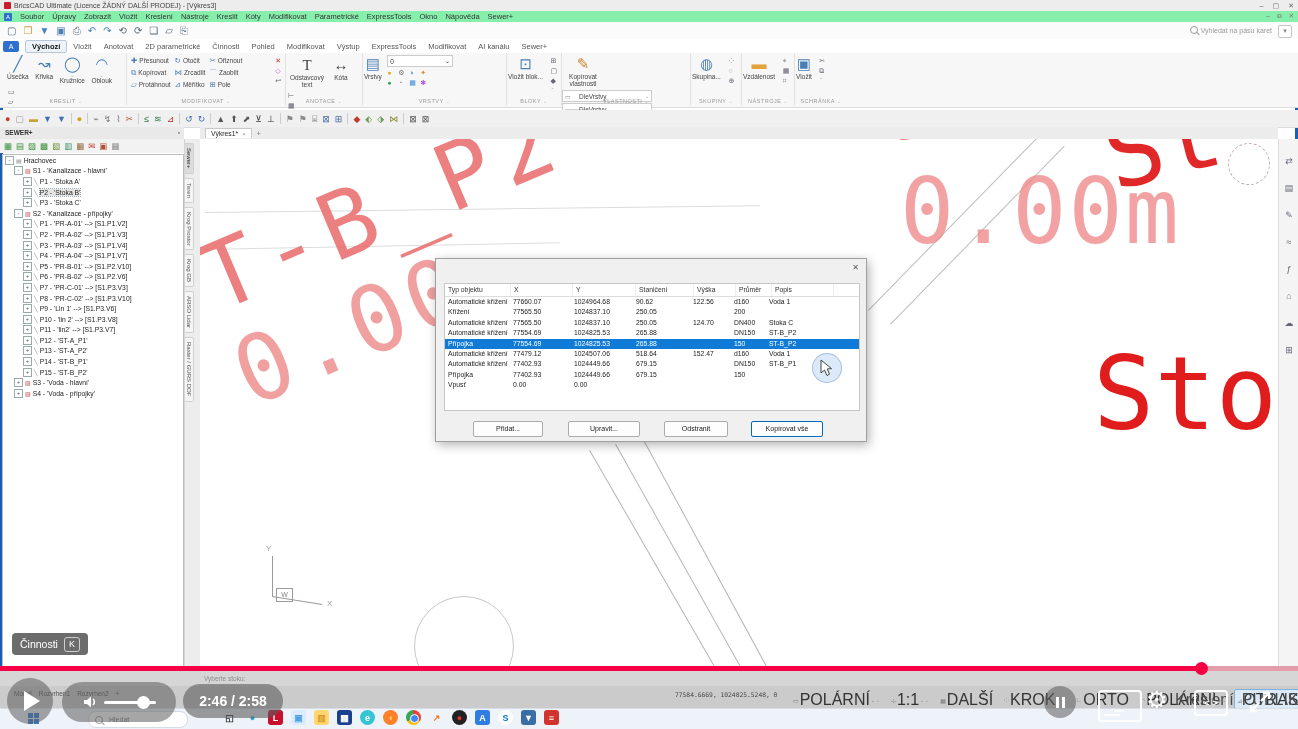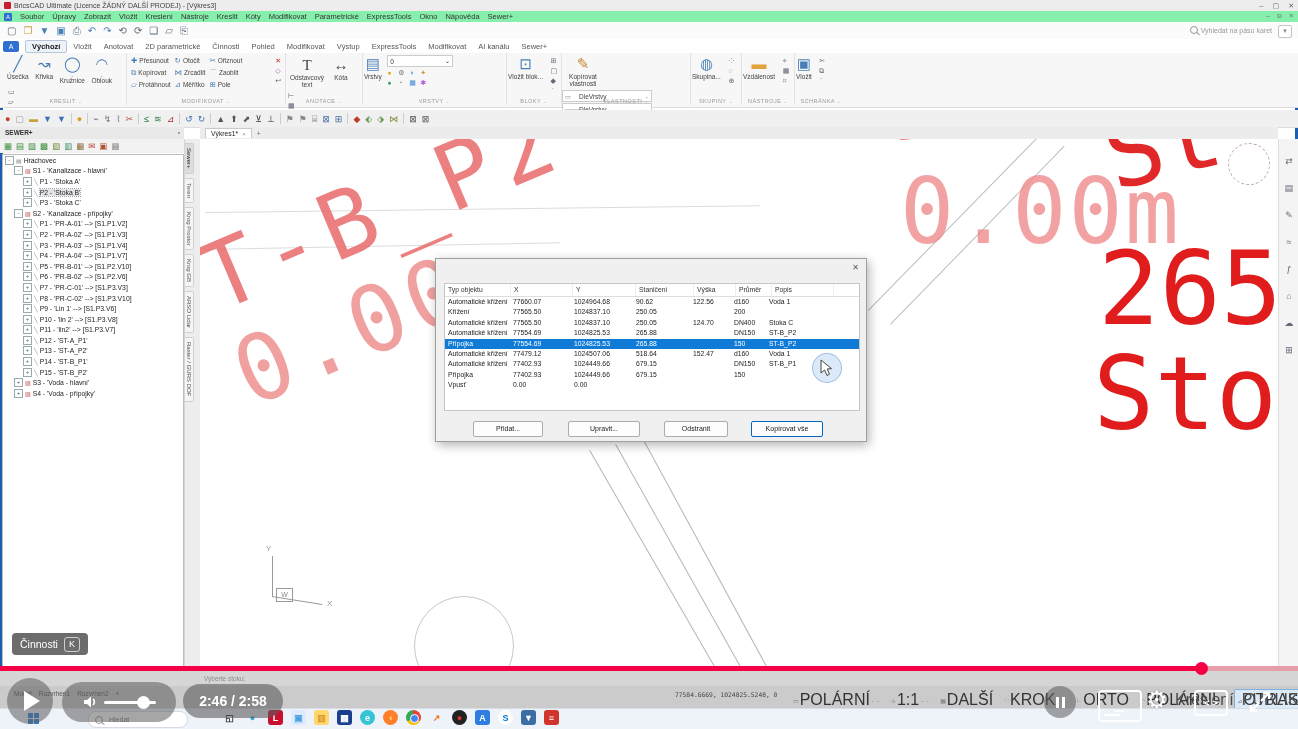--- a/index.html
+++ b/index.html
@@ -807,21 +807,20 @@
       <div class="redtext" style="left: 660px; top: -85px; font-size: 105px; transform: rotate(-20deg); transform-origin: 0px 0px; color: rgb(226, 58, 58); opacity: 0.85;">S</div>
 
       <div class="redtext" style="left: -15px; top: 95px; font-size: 92px; transform: rotate(-23deg); transform-origin: 0px 0px; color: rgb(233, 106, 106); opacity: 0.85; letter-spacing: 8px;">T-B_P2</div>
 
       <div class="redtext" style="left: 18px; top: 190px; font-size: 92px; transform: rotate(-23deg); transform-origin: 0px 0px; color: rgb(239, 144, 144); opacity: 0.85; letter-spacing: 6px;">0.00</div>
 
       <div class="redtext" style="left: 893px; top: -35px; font-size: 96px; transform: rotate(-14deg); transform-origin: 0px 0px; color: rgb(224, 29, 29); opacity: 0.95;">St</div>
 
       <div class="redtext" style="left: 700px; top: 20px; font-size: 90px; transform: rotate(0deg); transform-origin: 0px 0px; color: rgb(238, 132, 132); opacity: 0.75; letter-spacing: 2px;">0.00m</div>
 
-      <div class="redtext" style="left: 898px; top: 90px; font-size: 102px; transform: rotate(0deg); transform-origin: 0px 0px; color: rgb(224, 16, 16); opacity: 0.95;">265</div>
 
       <div class="redtext" style="left: 893px; top: 195px; font-size: 102px; transform: rotate(0deg); transform-origin: 0px 0px; color: rgb(224, 16, 16); opacity: 0.95;">Sto</div>
 
     <div class="abs ucs-y"></div>
     <div class="abs ucs-x"></div>
     <div class="abs ucs-w">W</div>
     <div class="abs ucs-lbly">Y</div>
     <div class="abs ucs-lblx">X</div>
   </div>
 

